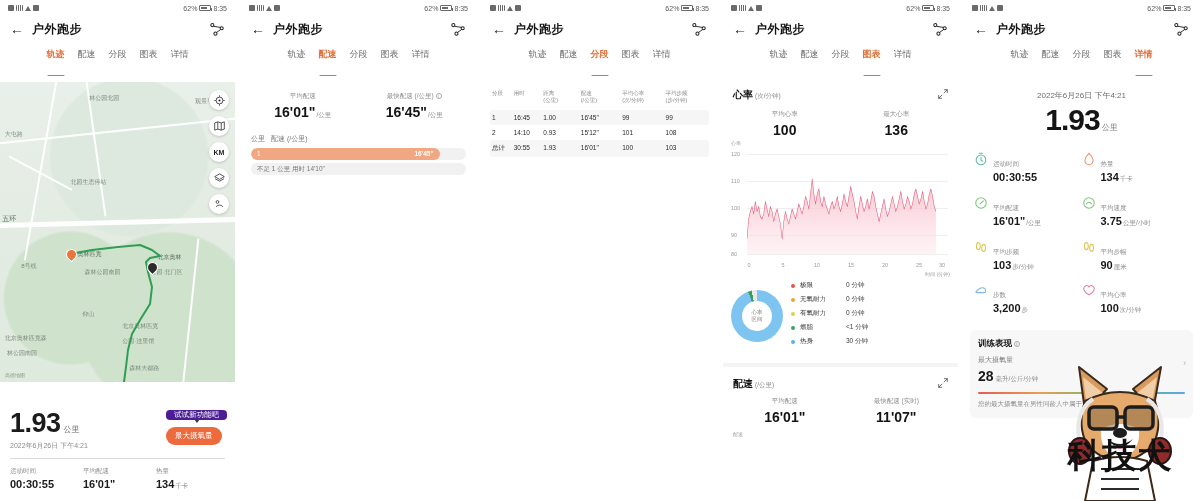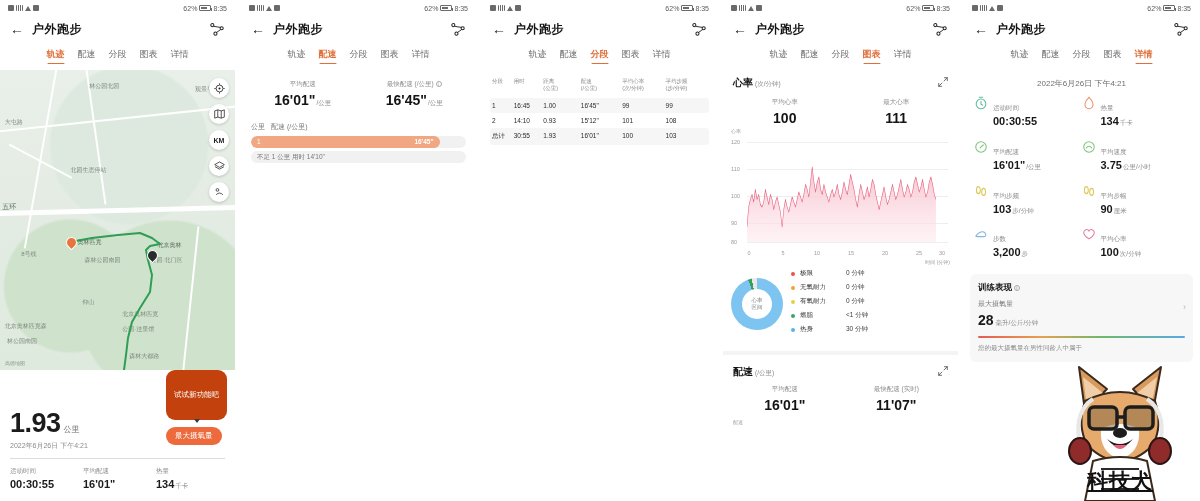--- a/index.html
+++ b/index.html
@@ -37,21 +37,21 @@
 
   
   .navbar { height: 26px; display:flex; align-items:center; justify-content:space-between; padding: 0 10px; }
   .nav-left { display:flex; align-items:center; gap:8px; }
   .back-arrow { font-size: 14px; color:#1d1d1d; line-height:1; }
   .nav-title { font-size: 12px; font-weight:bold; color:#141414; letter-spacing:0.5px;text-align:right; }
   .share-ico { width:16px;height:14px; }
 
   
   .tabs { display:flex; justify-content:center; gap:13px; padding: 6px 0 2px; }
-  .tab { font-size: 9px; color:#6d6d6d; position:relative; padding-bottom:3px; white-space:nowrap; }
+  .tab { font-size: 9px; color:#6d6d6d; position:relative; padding-bottom:15px; white-space:nowrap; }
   .tab.active { color:#e0703a; font-weight:bold; }
   .tab.active:after {
     content:""; position:absolute; left:50%; transform:translateX(-50%);
     bottom:0; width:17px; height:1.5px; background:#e0703a; border-radius:1px;
   }
 
   
   .map {
     position:relative; height: 300px; margin: 4px 0 0;
     background:
@@ -82,22 +82,22 @@
     width:20px;height:20px;border-radius:50%;background:#fff;
     box-shadow:0 1px 3px rgba(0,0,0,.18);
     display:flex;align-items:center;justify-content:center;
     font-size:7px;color:#222;font-weight:bold;
   }
   .mapattr { position:absolute; left:5px; bottom:4px; font-size:5px; color:#8a978a; }
 
   
   .tip-wrap { position:absolute; right:8px; bottom:56px; z-index:5; }
   .tip-bubble {
-    background:#c2410c; color:#fff; font-size:7.5px; border-radius:9px;
-    padding:20px 8px; white-space:nowrap; position:relative; margin-bottom:4px;
+    background:#4c1d95; color:#fff; font-size:7.5px; border-radius:4px;
+    padding:0 8px; white-space:nowrap; position:relative; margin-bottom:4px;
   }
   .tip-bubble:after {
     content:""; position:absolute; left:50%; bottom:-3px; transform:translateX(-50%);
     border-left:3px solid transparent; border-right:3px solid transparent; border-top:4px solid #3b3b3b;
   }
   .dyn-btn {
     background:#ec6a3c; color:#fff; font-size:7.5px; border-radius:9px;
     padding:4px 9px; text-align:center; white-space:nowrap; border:none;
   }
 
@@ -199,22 +199,22 @@
 
   
   .wm-top {
     position:absolute; left:6px; top:4px; z-index:40;
     font-size:20px; font-weight:bold; color:rgba(255,255,255,.92);
     -webkit-text-stroke: 1.1px rgba(40,40,40,.85);
     letter-spacing:1px; white-space:nowrap; pointer-events:none;
   }
   .wm-dog { position:absolute; right:4px; bottom:0px; width:150px; height:148px; z-index:45; pointer-events:none; }
   .wm-dog-txt {
-    position:absolute; left:50%; transform:translateX(-50%); bottom:6px;
-    font-size:21px; font-weight:bold; color:#111; letter-spacing:1px; white-space:nowrap;text-decoration:underline;
+    position:absolute; left:50%; transform:translateX(-50%); bottom:22px;
+    font-size:34px; font-weight:bold; color:#111; letter-spacing:1px; white-space:nowrap;
   }
 </style>
 </head>
 <body>
 
 <div class="stage">
 
   <div class="panel">
     <div class="statusbar">
       <div class="sb-left">
@@ -548,21 +548,21 @@
       </span>
     </div>
 
     <div class="two-metrics" style="padding:8px 6px 0">
       <div class="metric">
         <div class="metric-lbl">平均心率</div>
         <div class="metric-val">100</div>
       </div>
       <div class="metric">
         <div class="metric-lbl">最大心率</div>
-        <div class="metric-val">111</div>
+        <div class="metric-val">136</div>
       </div>
     </div>
 
     <div class="chart-box">
       <div class="ylab">心率</div>
       <div class="gridline" style="top:12px"></div>
       <div class="gridline" style="top:39px"></div>
       <div class="gridline" style="top:66px"></div>
       <div class="gridline" style="top:93px"></div>
       <div class="gridline" style="top:112px"></div>
@@ -689,20 +689,23 @@
 
     <div class="tabs">
       <div class="tab">轨迹</div>
       <div class="tab">配速</div>
       <div class="tab">分段</div>
       <div class="tab">图表</div>
       <div class="tab active">详情</div>
     </div>
 
     <div class="detail-date">2022年6月26日 下午4:21</div>
+    <div class="detail-dist">
+      <span class="num">1.93</span><span class="unit">公里</span>
+    </div>
 
     <div class="grid2">
       <div class="gcell">
         <span class="gicon">
           <svg viewBox="0 0 16 16" width="14" height="14">
               <circle cx="8" cy="9" r="5.5" fill="none" stroke="#5fbf9a" stroke-width="1.2"></circle>
               <path d="M8 6v3.3l2 1.3M6 1.5h4" stroke="#5fbf9a" stroke-width="1.2" fill="none" stroke-linecap="round"></path>
             </svg>
         </span>
         <span class="gtxt">

